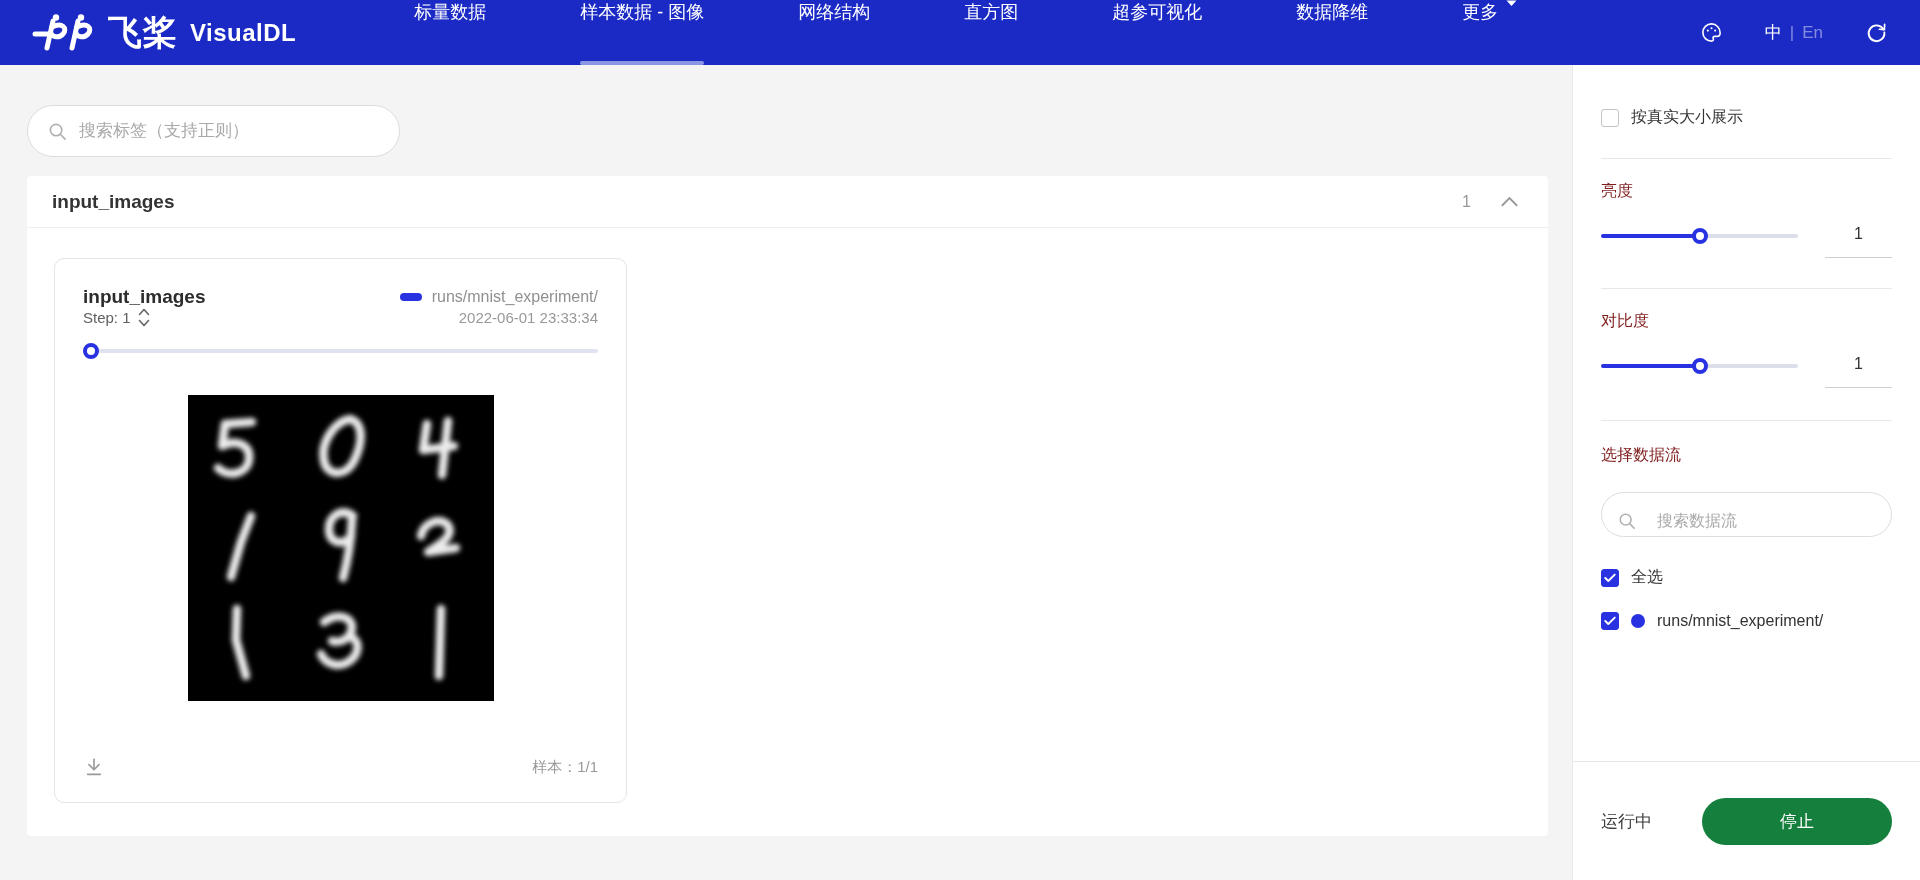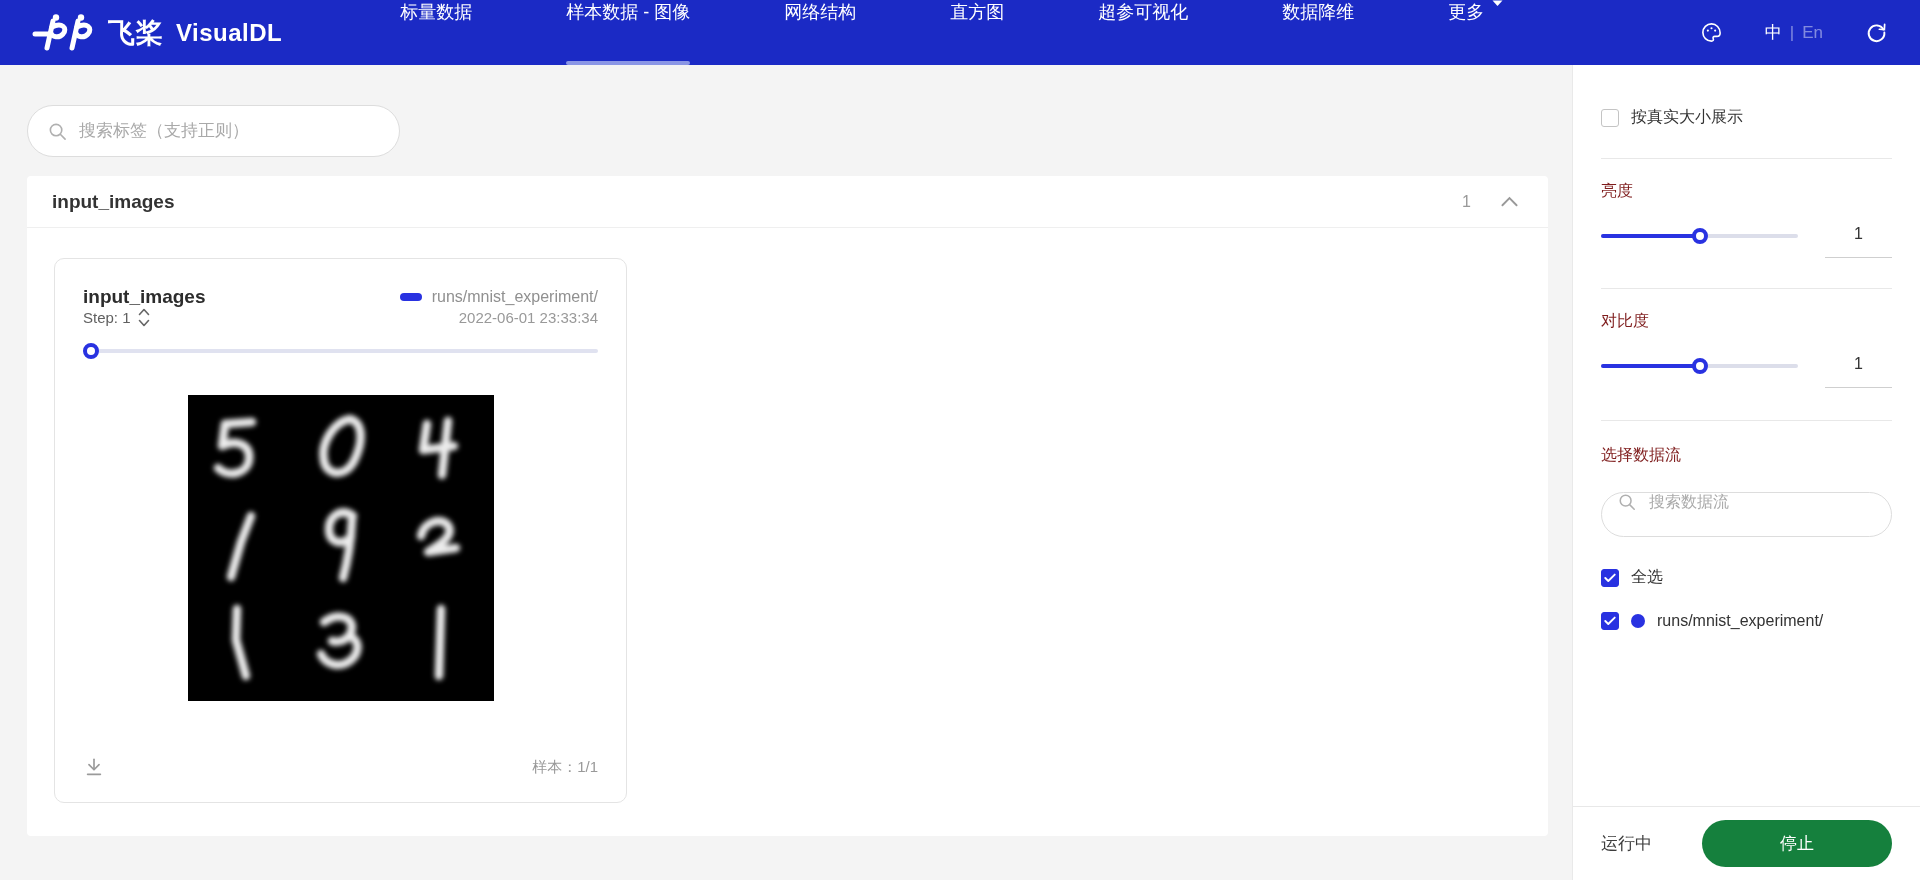--- a/index.html
+++ b/index.html
@@ -9,21 +9,21 @@
     font-family:"Liberation Sans","DejaVu Sans",sans-serif;
     background:#f4f4f4; color:#333;
   }
 
   
   .navbar {
     height:65px; background:#1b2ac5; display:flex; align-items:center;
     padding:0 32px; color:#fff;
   }
   .brand { display:flex; align-items:center; gap:12px; margin-right:74px; cursor:pointer; }
-  .brand-cn { font-size:27px; font-weight:bold; letter-spacing:1px; }
+  .brand-cn { font-size:34px; font-weight:bold; letter-spacing:1px; }
   .brand-app { font-size:24px; font-weight:600; letter-spacing:.5px; }
   .nav-tabs { display:flex; align-items:stretch; gap:50px; height:65px; }
   .nav-tab {
     display:flex; align-items:flex-start; font-size:18px; cursor:pointer;
     position:relative; white-space:nowrap; gap:8px;margin-left:44px;
   }
   .nav-tab.active::after {
     content:""; position:absolute; left:0; right:0; bottom:0; height:4px;
     background:#8a96e5; border-radius:2px;
   }
@@ -103,29 +103,29 @@
     position:absolute; left:50%; top:0; transform:translateX(-50%);
     width:16px; height:16px; border-radius:50%; background:#fff; border:4.5px solid #2932e1;
   }
   .s-value {
     margin-left:auto; width:67px; text-align:center; font-size:16px; color:#333;
     border:none; outline:none; border-bottom:1px solid #cfcfcf; padding-bottom:14px;
     margin-top:-3px; background:transparent; font-family:inherit;
   }
   .side-search {
     margin-top:26px; height:45px; border:1px solid #ddd; border-radius:23px;
-    display:flex; align-items:flex-start; padding:0 16px; gap:13px; background:#fff;
+    display:flex; align-items:flex-end; padding:6px 16px; gap:21px; background:#fff;
   }
   .side-search input {
     border:none; outline:none; flex:1; font:inherit; font-size:16px; color:#333; background:transparent;
   }
   .side-search input::placeholder { color:#aaa; }
   .run-dot { width:14px; height:14px; border-radius:50%; background:#2932e1; flex:none; }
   .side-bottom {
-    position:absolute; left:0; right:0; bottom:0; height:74px; background:#fff;
+    position:absolute; left:0; right:0; bottom:0; height:119px; background:#fff;
     border-top:1px solid #e8e8e8; display:flex; align-items:center; padding:0 28px;
   }
   .status-text { font-size:17px; color:#3d3d3d; }
   .stop-btn {
     margin-left:auto; width:190px; height:47px; border:none; border-radius:24px;
     background:#15803d; color:#fff; font-size:17px; font-family:inherit; cursor:pointer;
   }
 </style>
 </head>
 <body>

